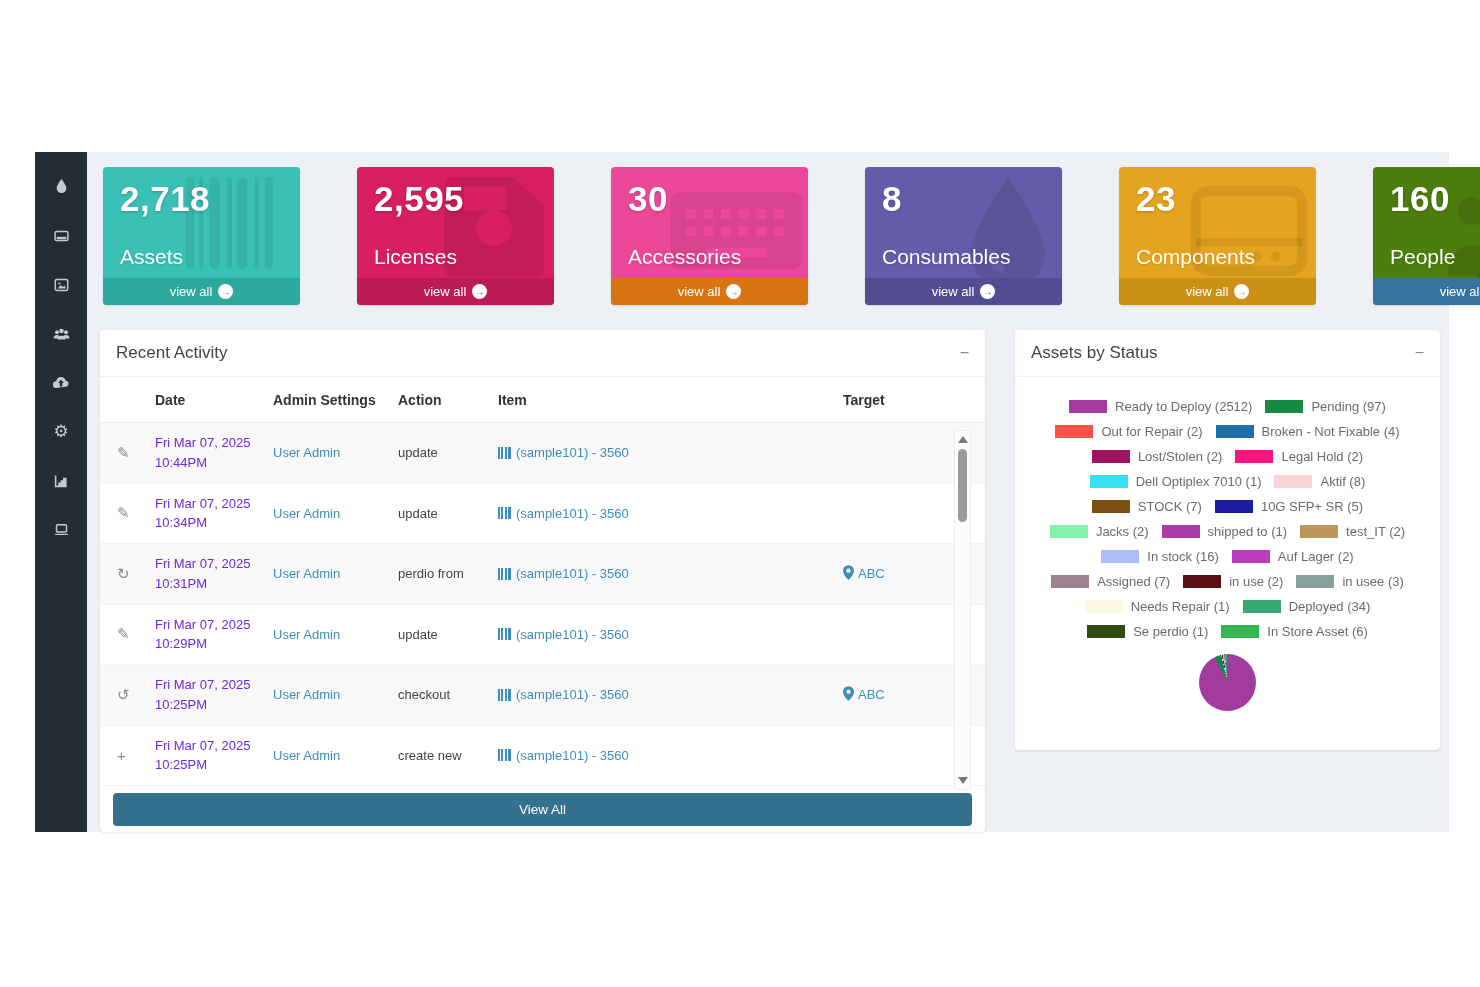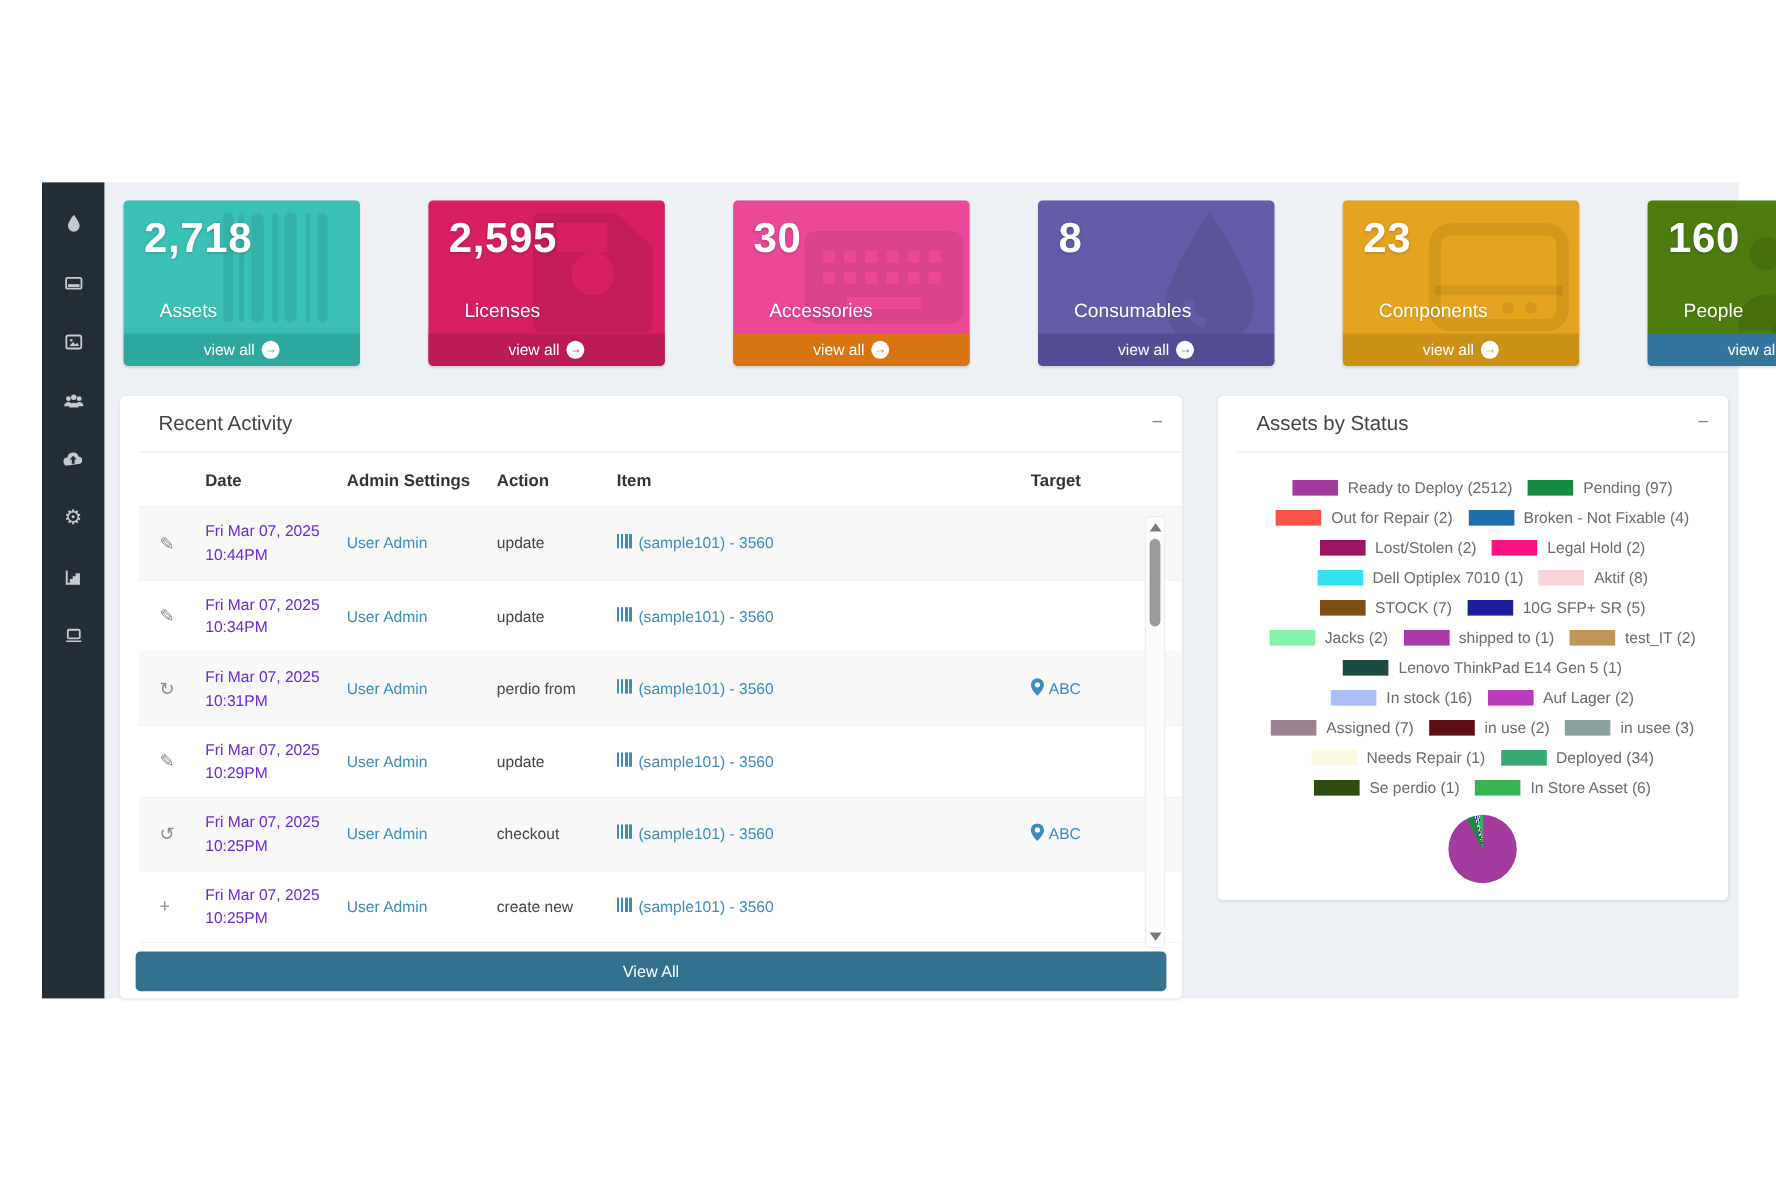--- a/index.html
+++ b/index.html
@@ -13,41 +13,41 @@
   .sidebar { position:absolute; left:35px; top:152px; width:52px; height:680px; background:#222d36; display:flex; flex-direction:column; align-items:center; padding-top:10px; }
   .side-item { width:52px; height:49px; display:flex; align-items:center; justify-content:center; cursor:pointer; color:#c2cad2; }
   .side-item svg { display:block; }
   .gear-glyph { font-size:17px; line-height:1; }
 
   
   .cards { position:absolute; left:103px; top:167px; width:1467px; display:flex; justify-content:space-between; }
   .stat-card { position:relative; width:197px; height:138px; border-radius:4px; overflow:hidden; color:#fff; box-shadow:0 1px 2px rgba(0,0,0,0.12); }
   .card-icon { position:absolute; right:10px; top:10px; opacity:1; }
   .card-count { position:relative; z-index:2; font-size:35px; font-weight:bold; margin:12px 0 0 17px; text-shadow:0 1px 3px rgba(0,0,0,0.22); letter-spacing:0.5px; }
-  .card-label { position:absolute; z-index:2; left:30px; bottom:36px; font-size:16px; text-shadow:0 1px 2px rgba(0,0,0,0.15); }
+  .card-label { position:absolute; z-index:2; left:17px; bottom:36px; font-size:21px; text-shadow:0 1px 2px rgba(0,0,0,0.15); }
   .card-footer { position:absolute; left:0; right:0; bottom:0; height:27px; display:flex; align-items:center; justify-content:center; font-size:13px; cursor:pointer; z-index:3; color:#fff; }
   .arrow-circle { width:15px; height:15px; border-radius:50%; background:#fff; display:inline-flex; align-items:center; justify-content:center; font-size:10px; font-weight:bold; margin-left:6px; line-height:1; }
 
   
-  .panel { position:absolute; background:#fff; border-radius:4px; box-shadow:0 1px 3px rgba(0,0,0,0.1);padding-left:16px; }
+  .panel { position:absolute; background:#fff; border-radius:4px; box-shadow:0 1px 3px rgba(0,0,0,0.1); }
   .panel-hd { height:47px; padding:0 16px; display:flex; align-items:center; justify-content:space-between; border-bottom:1px solid #edeff1; }
   .panel-title { font-size:17px; color:#444; }
   .collapse-btn { color:#72879c; font-size:16px; cursor:pointer; line-height:1; }
 
   
   .activity-panel { left:100px; top:330px; width:885px; height:502px; }
   .tbl-grid { display:grid; grid-template-columns:38px 118px 125px 100px 345px 1fr; padding-left:17px; align-items:center; }
   .tbl-head { height:46px; font-size:14px; font-weight:bold; color:#333; border-bottom:1px solid #ececec; }
   .tbl-rows { position:relative; }
   .tbl-row { height:60.5px; font-size:13px; color:#444; border-bottom:1px solid #f3f3f3; }
   .tbl-row.alt { background:#f8f8f8; }
   .row-icon { color:#8b8b8b; font-size:15px; }
   .cell-date { line-height:1.5; padding-right:14px; color:#6d28d9; }
   a.blue-link { color:#3c8dbc; text-decoration:none; cursor:pointer; font-size:13px; }
-  .item-cell { display:flex; align-items:flex-start; gap:5px; }
+  .item-cell { display:flex; align-items:center; gap:5px; }
   .barcode-mini { display:inline-block; width:13px; height:12px; background:repeating-linear-gradient(90deg,#3c8dbc 0 2px,transparent 2px 3.5px); flex:none; }
   .target-cell { display:flex; align-items:center; gap:4px; }
 
   
   .scrollbar { position:absolute; right:14px; top:100px; width:17px; height:360px; background:#fcfcfc; border:1px solid #ededed; border-radius:2px; }
   .scroll-up, .scroll-down { position:absolute; left:50%; transform:translateX(-50%); width:0; height:0; cursor:pointer; }
   .scroll-up { top:5px; border-left:5px solid transparent; border-right:5px solid transparent; border-bottom:7px solid #777; }
   .scroll-down { bottom:5px; border-left:5px solid transparent; border-right:5px solid transparent; border-top:7px solid #777; }
   .scroll-thumb { position:absolute; left:3px; top:18px; width:9px; height:73px; background:#9a9a9a; border-radius:5px; cursor:grab; }
 
@@ -397,26 +397,20 @@
             <span class="legend-swatch" style="background: rgb(168, 59, 168);"></span>
             <span class="legend-label">shipped to (1)</span>
           </span>
           <span class="legend-item">
             <span class="legend-swatch" style="background: rgb(191, 150, 89);"></span>
             <span class="legend-label">test_IT (2)</span>
           </span>
         </div>
         <div class="legend-row">
           <span class="legend-item">
-            <span class="legend-swatch" style="background: rgb(27, 74, 66);"></span>
-            <span class="legend-label">Lenovo ThinkPad E14 Gen 5 (1)</span>
-          </span>
-        </div>
-        <div class="legend-row">
-          <span class="legend-item">
             <span class="legend-swatch" style="background: rgb(171, 190, 248);"></span>
             <span class="legend-label">In stock (16)</span>
           </span>
           <span class="legend-item">
             <span class="legend-swatch" style="background: rgb(187, 61, 187);"></span>
             <span class="legend-label">Auf Lager (2)</span>
           </span>
         </div>
         <div class="legend-row">
           <span class="legend-item">

